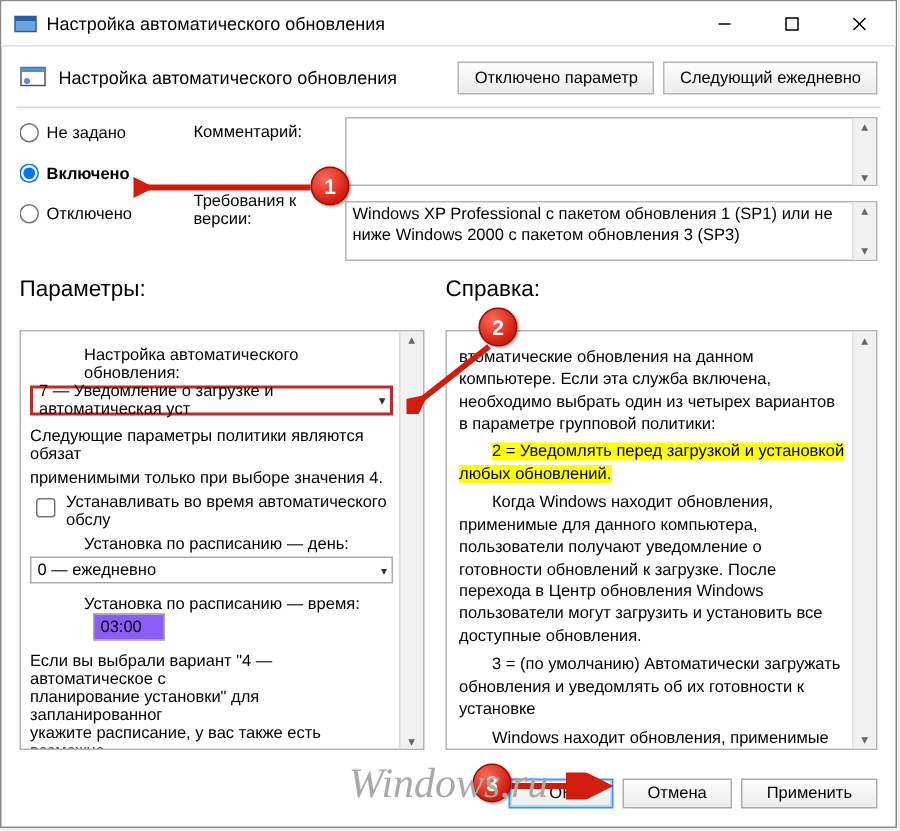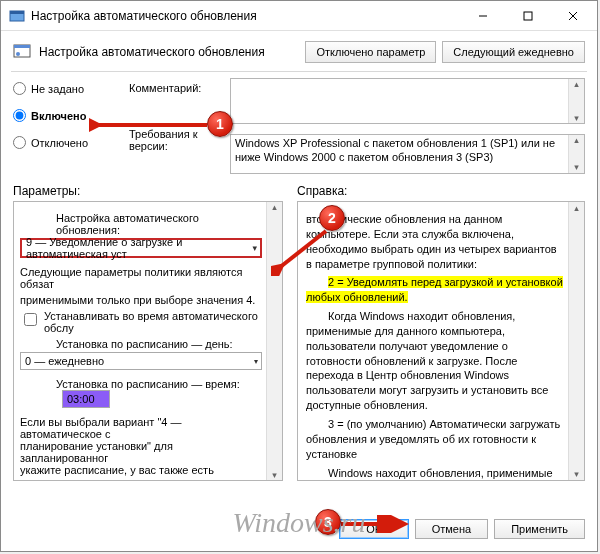--- a/index.html
+++ b/index.html
@@ -64,21 +64,21 @@
   }
   .sb { position:absolute; right:0; top:0; bottom:0; width:16px; background:#f1f1f1; border-left:1px solid #ddd; display:flex; flex-direction:column; justify-content:space-between; align-items:center; }
   .sb span { font-size:9px; color:#666; }
   .req-box {
     border:1px solid #b5b5b5; background:#fff; height:40px; width:100%;
     position:relative; padding:2px 18px 2px 4px; line-height:1.25;
   }
   .params-row { display:flex; padding: 10px 12px 2px 12px; gap: 14px; }
   .params-row .col-l { width: 270px; }
   .params-row .col-r { flex:1; }
-  .section-label { font-size:12px; color:#000; margin-bottom:3px; }
+  .section-label { font-size:15px; color:#000; margin-bottom:19px; }
   .panel {
     border:1px solid #b5b5b5; background:#fff; position:relative;
   }
   .left-panel { height: 280px; padding:6px 20px 6px 6px; overflow:hidden; }
   .right-panel { height: 280px; padding:6px 20px 6px 8px; overflow:hidden; line-height:1.35; }
   .dropdown {
     border:2px solid #c62828; background:#fff; width:100%;
     padding:2px 18px 2px 4px; position:relative; height:20px;
     display:flex; align-items:center;
   }
@@ -199,21 +199,21 @@
       </div>
     </div>
   </div>
 
   <div class="params-row">
     <div class="col-l">
       <div class="section-label">Параметры:</div>
       <div class="panel left-panel">
         <div class="mini-label">Настройка автоматического обновления:</div>
         <div class="dropdown">
-          <span>9 — Уведомление о загрузке и автоматическая уст</span>
+          <span>7 — Уведомление о загрузке и автоматическая уст</span>
           <span class="chev">▾</span>
         </div>
         <div class="para" style="margin-top:8px">Следующие параметры политики являются обязат</div>
         <div>применимыми только при выборе значения 4.</div>
         <div class="chk-row">
           <input type="checkbox" style="">
           <span>Устанавливать во время автоматического обслу</span>
         </div>
         <div class="mini-label">Установка по расписанию — день:</div>
         <div class="small-select" style="width:100%">

